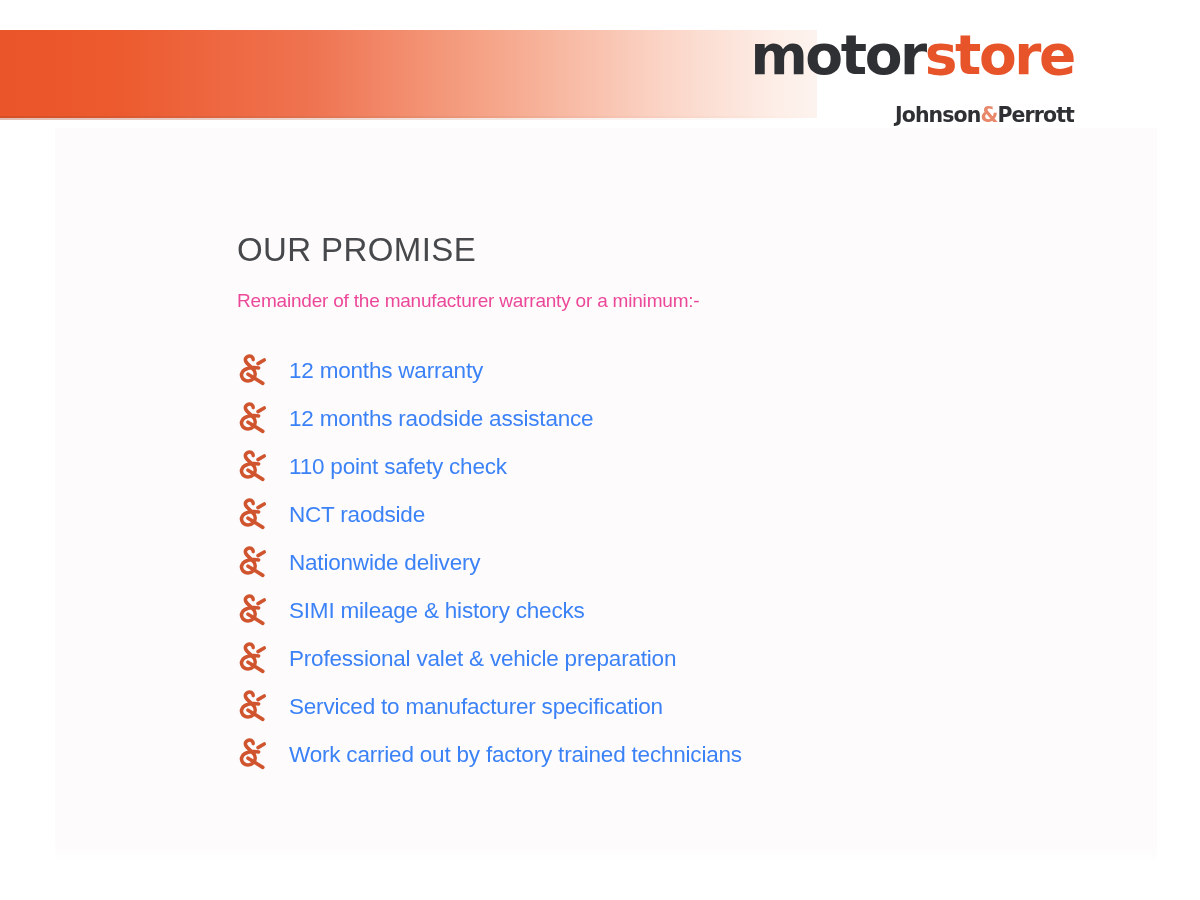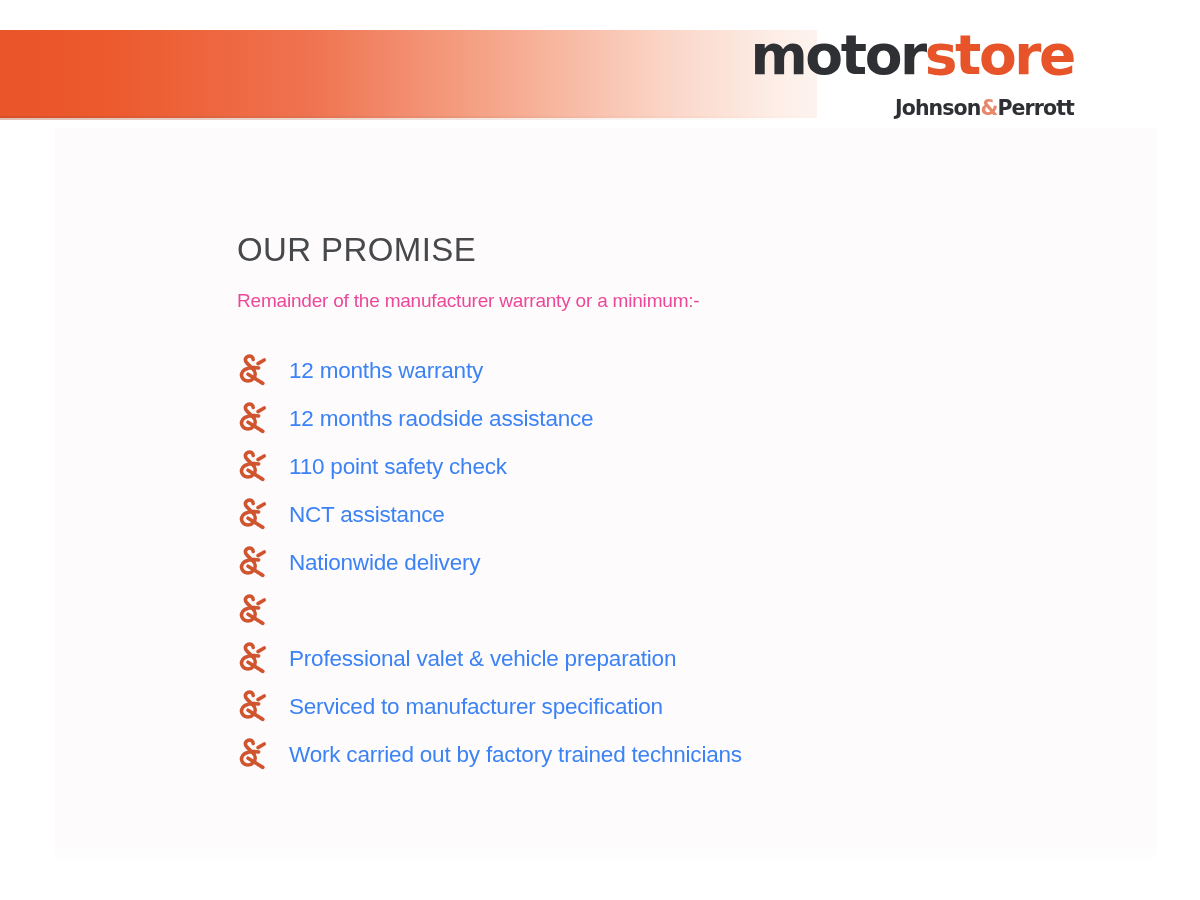--- a/index.html
+++ b/index.html
@@ -85,21 +85,21 @@
     white-space: nowrap;
   }
   .logo-motor { color: #2e3034; }
   .logo-store { color: #e8542a; }
   #logo-sub {
     font-family: "DejaVu Sans", sans-serif;
     font-size: 20.5px;
     font-weight: bold;
     letter-spacing: -0.9px;
     line-height: 1;
-    margin-top: 15px;
+    margin-top: 22px;
     color: #2e3034;
     white-space: nowrap;
   }
   .logo-amp { color: #e8876a; }
 
   
   #promise-block {
     position: absolute;
     left: 237px;
     top: 228px;
@@ -248,21 +248,21 @@
           <path d="M15.6 14.4 C18.6 17.4 19.0 21.6 16.4 24.6
                    C13.6 27.8 8.4 27.8 5.8 24.6
                    C3.4 21.6 4.4 17.6 7.8 15.6
                    C11.4 13.5 17.0 13.1 21.6 14.0"></path>
 
           <path d="M11.0 20.2 L25.8 29.4"></path>
           <path d="M21.0 9.6 L27.2 6.0"></path>
         </g>
       </svg>
     </span>
-    <span class="promise-text">NCT assistance</span>
+    <span class="promise-text">NCT raodside</span>
   </li>
 
   <li class="promise-item">
     <span class="amp-bullet">
       <svg width="30" height="32" viewBox="0 0 30 32" aria-hidden="true">
         <g fill="none" stroke="#d0552f" stroke-width="3.6" stroke-linecap="round" stroke-linejoin="round">
 
           <path d="M16.2 5.6 C16.2 2.8 13.6 1.6 11.3 2.2 C8.6 2.9 7.6 5.7 9.1 8.0
                    C10.4 10.0 13.6 12.4 15.6 14.4"></path>
 
@@ -290,20 +290,21 @@
           <path d="M15.6 14.4 C18.6 17.4 19.0 21.6 16.4 24.6
                    C13.6 27.8 8.4 27.8 5.8 24.6
                    C3.4 21.6 4.4 17.6 7.8 15.6
                    C11.4 13.5 17.0 13.1 21.6 14.0"></path>
 
           <path d="M11.0 20.2 L25.8 29.4"></path>
           <path d="M21.0 9.6 L27.2 6.0"></path>
         </g>
       </svg>
     </span>
+    <span class="promise-text">SIMI mileage &amp; history checks</span>
   </li>
 
   <li class="promise-item">
     <span class="amp-bullet">
       <svg width="30" height="32" viewBox="0 0 30 32" aria-hidden="true">
         <g fill="none" stroke="#d0552f" stroke-width="3.6" stroke-linecap="round" stroke-linejoin="round">
 
           <path d="M16.2 5.6 C16.2 2.8 13.6 1.6 11.3 2.2 C8.6 2.9 7.6 5.7 9.1 8.0
                    C10.4 10.0 13.6 12.4 15.6 14.4"></path>
 

